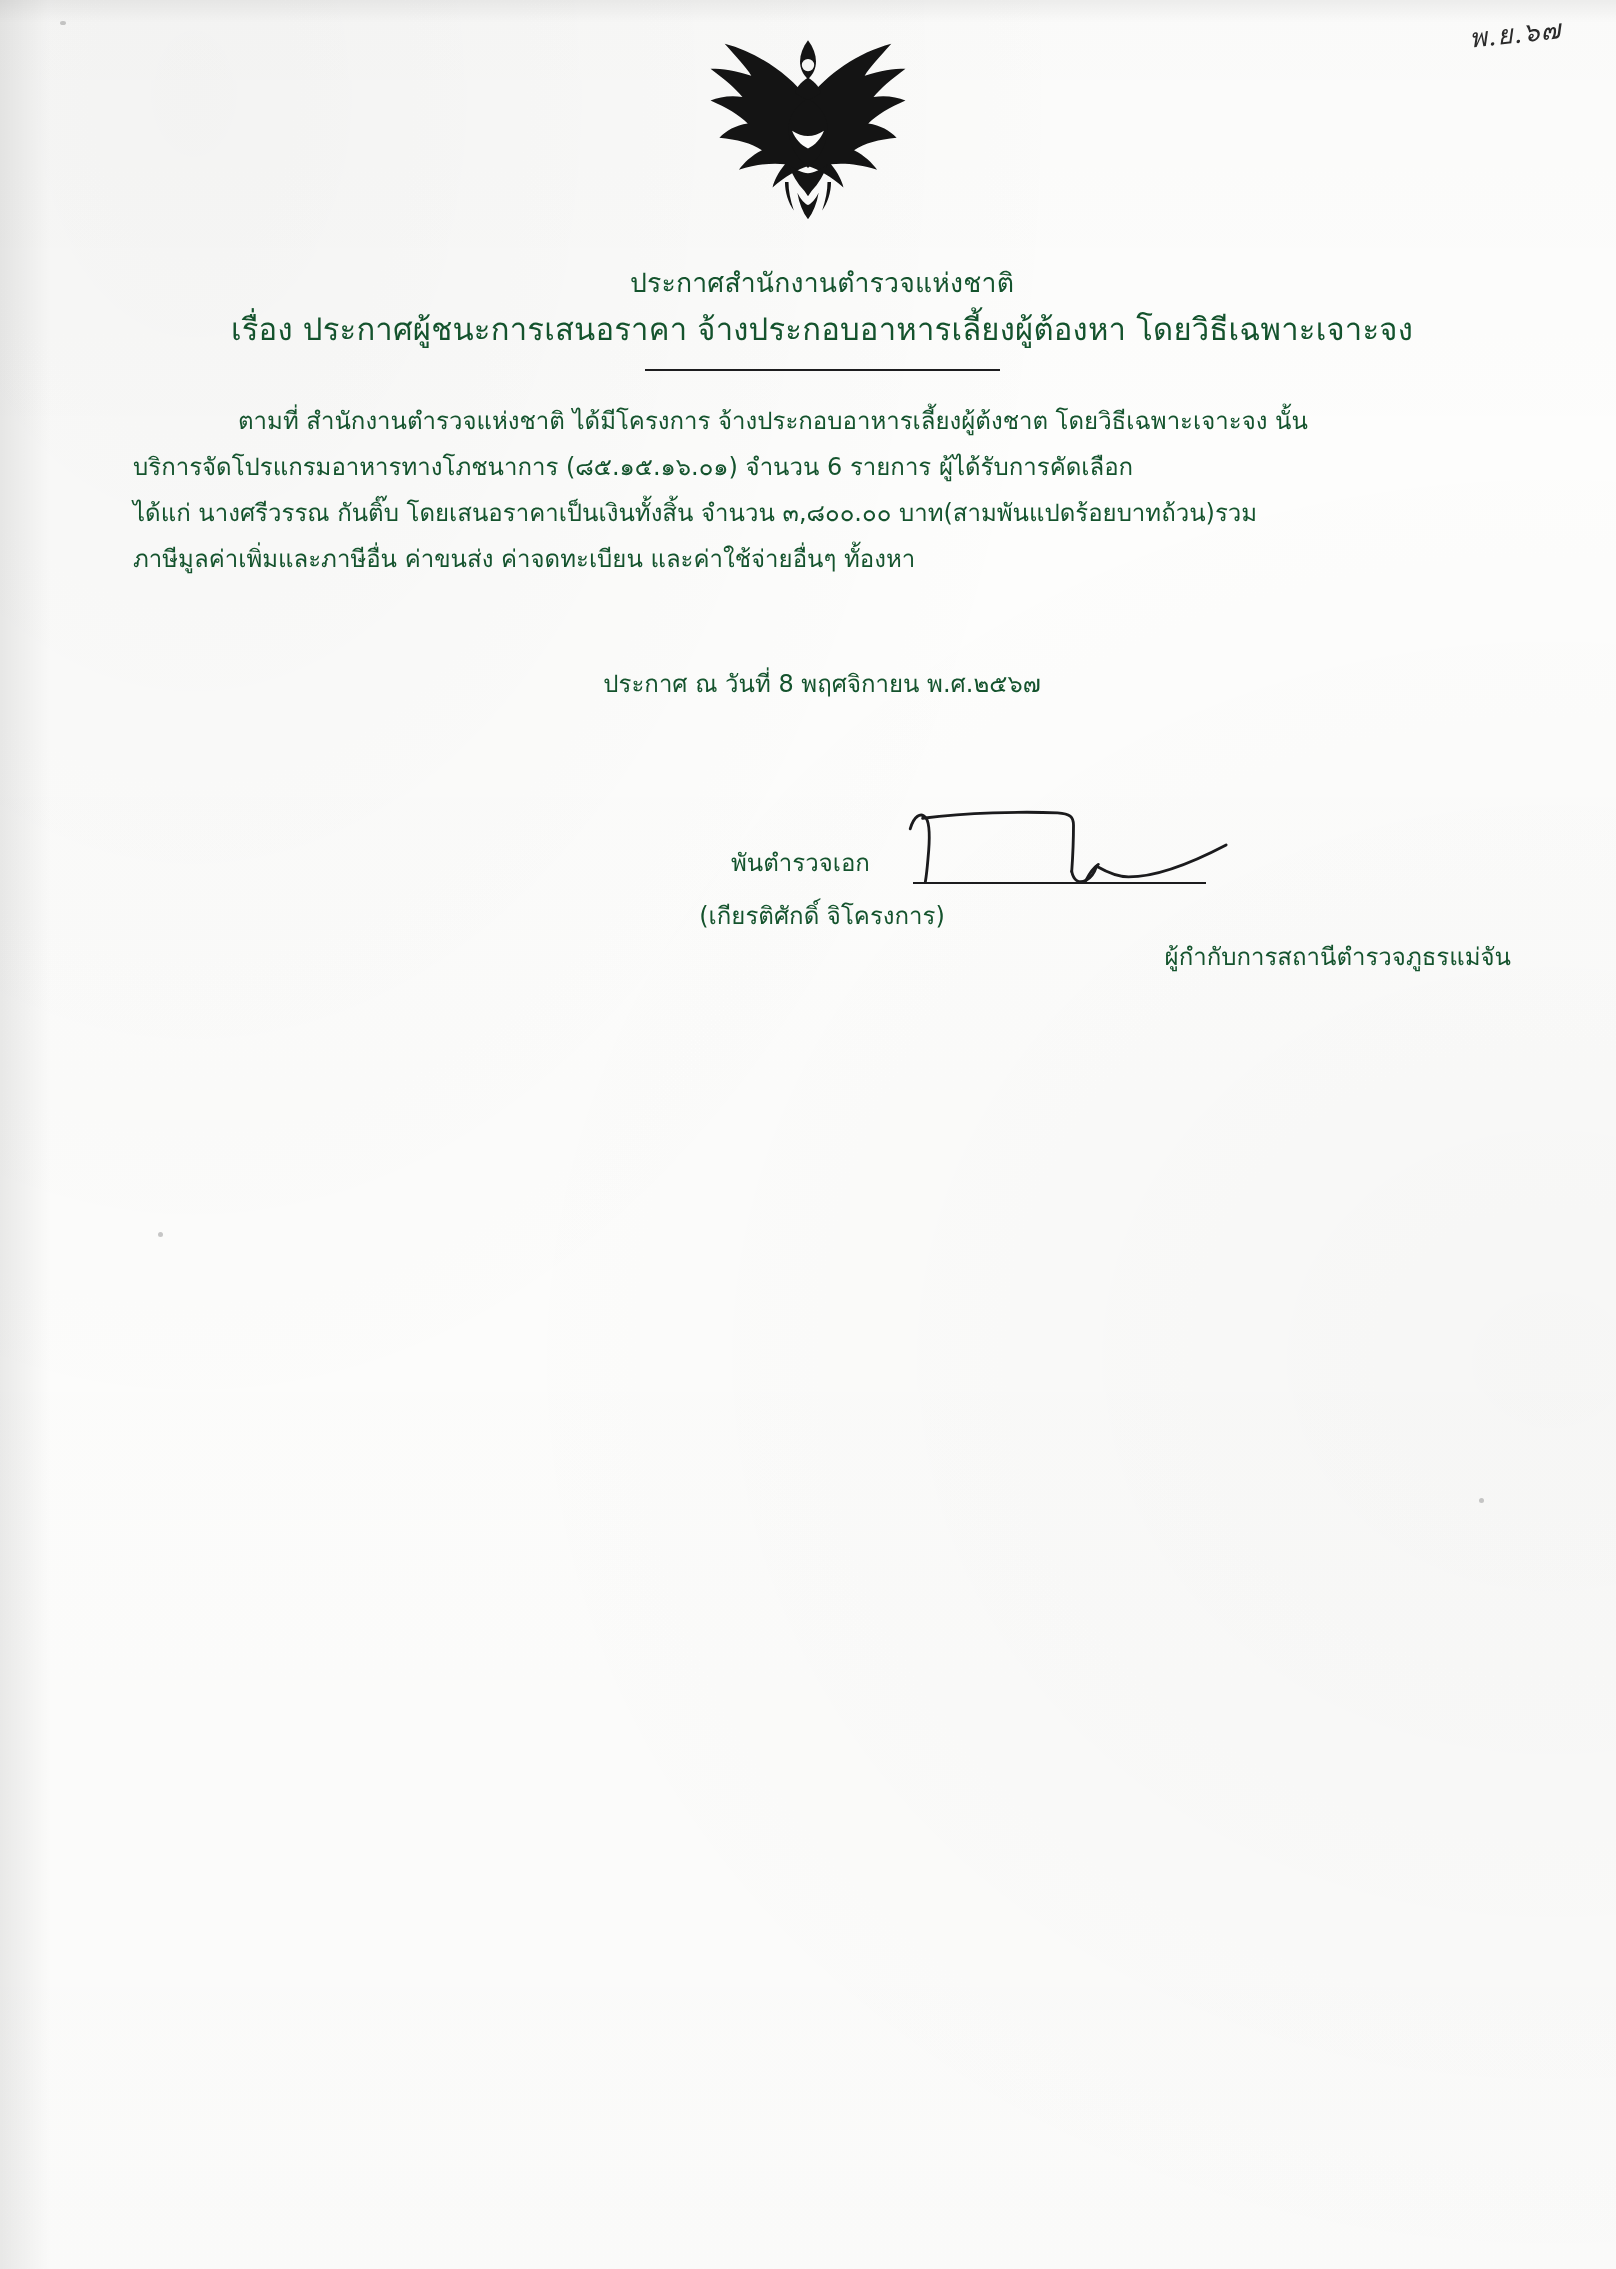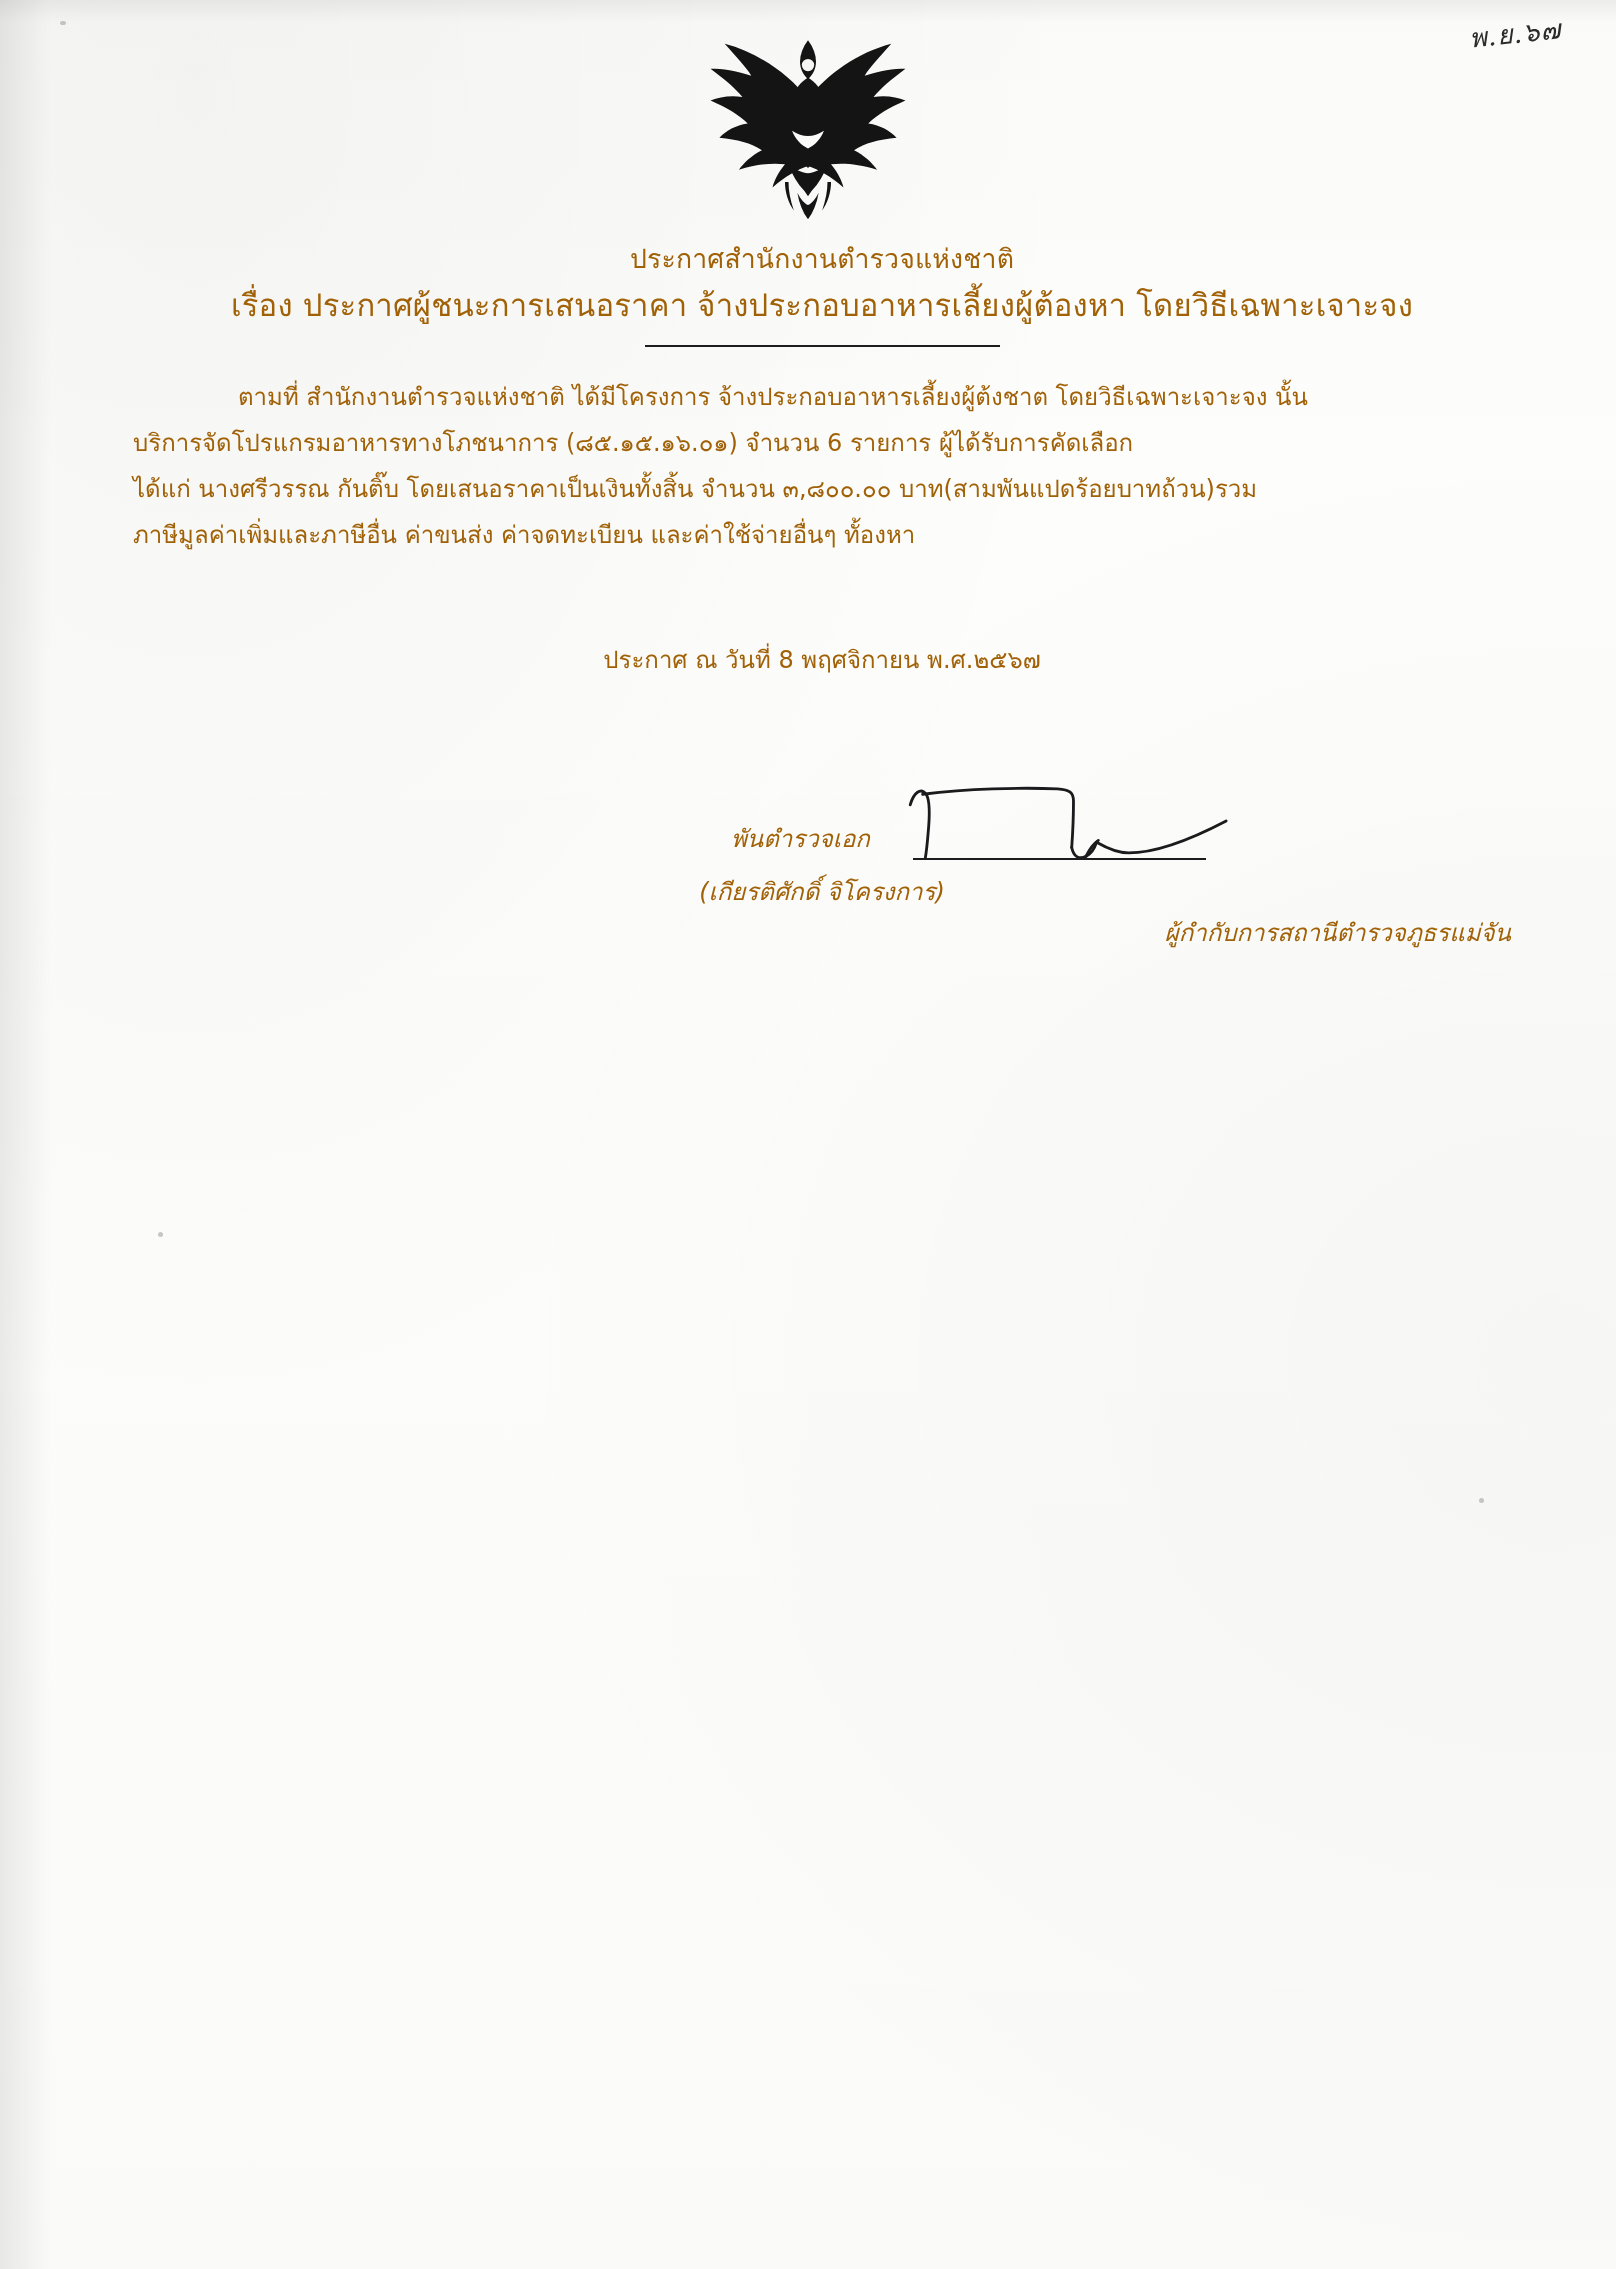--- a/index.html
+++ b/index.html
@@ -60,25 +60,25 @@
     top: 35px;
     left: 50%;
     transform: translateX(-50%);
     width: 231px;
     height: 202px;
   }
   .emblem svg { display: block; width: 100%; height: 100%; }
 
   .doc-body {
     position: absolute;
-    top: 238px;
+    top: 262px;
     left: 0;
     right: 0;
     padding: 0 105px 0 133px;
-    color: #a16207;
+    color: #14532d;
   }
 
   .title-block {
     text-align: center;
     line-height: 1.55;
   }
   .title-1 {
     font-size: 26.6px;
     letter-spacing: 0.2px;
   }
@@ -113,21 +113,20 @@
   .date-line {
     margin-top: 82px;
     text-align: center;
     font-size: 24px;
   }
 
   .signature-zone {
     position: relative;
     margin-top: 85px;
     height: 222px;
-    font-style: italic;
   }
   .rank-label {
     position: absolute;
     left: 598px;
     top: 55px;
     font-size: 24px;
     white-space: nowrap;
   }
   .sig-line {
     position: absolute;

